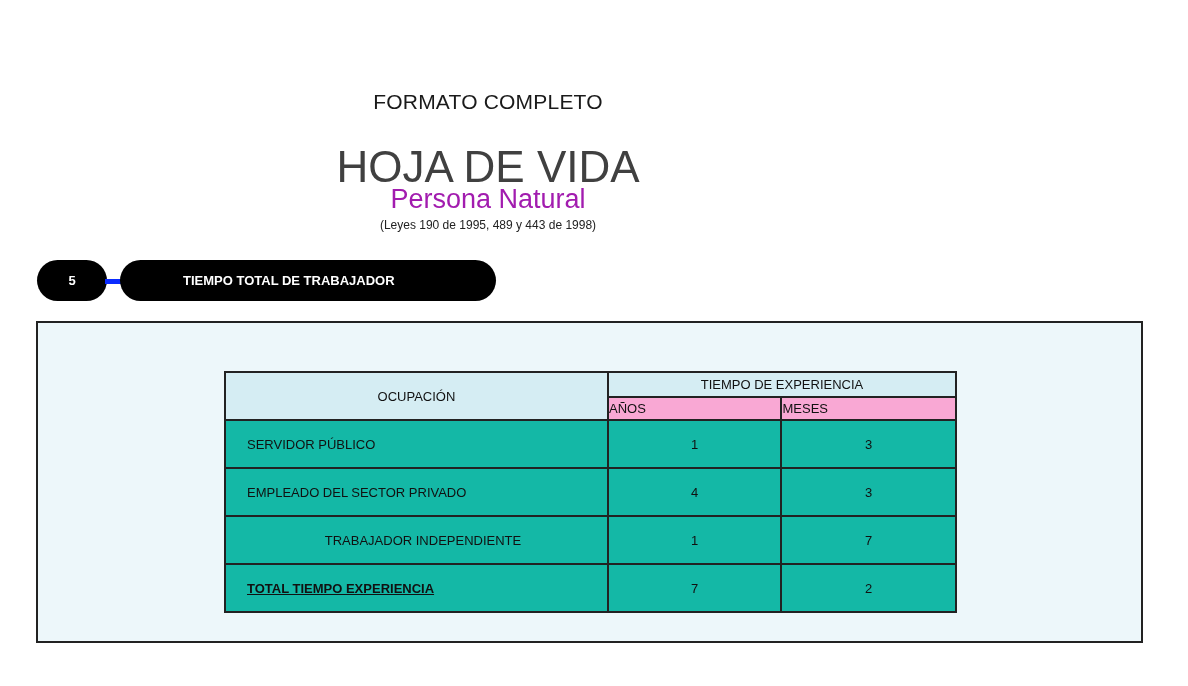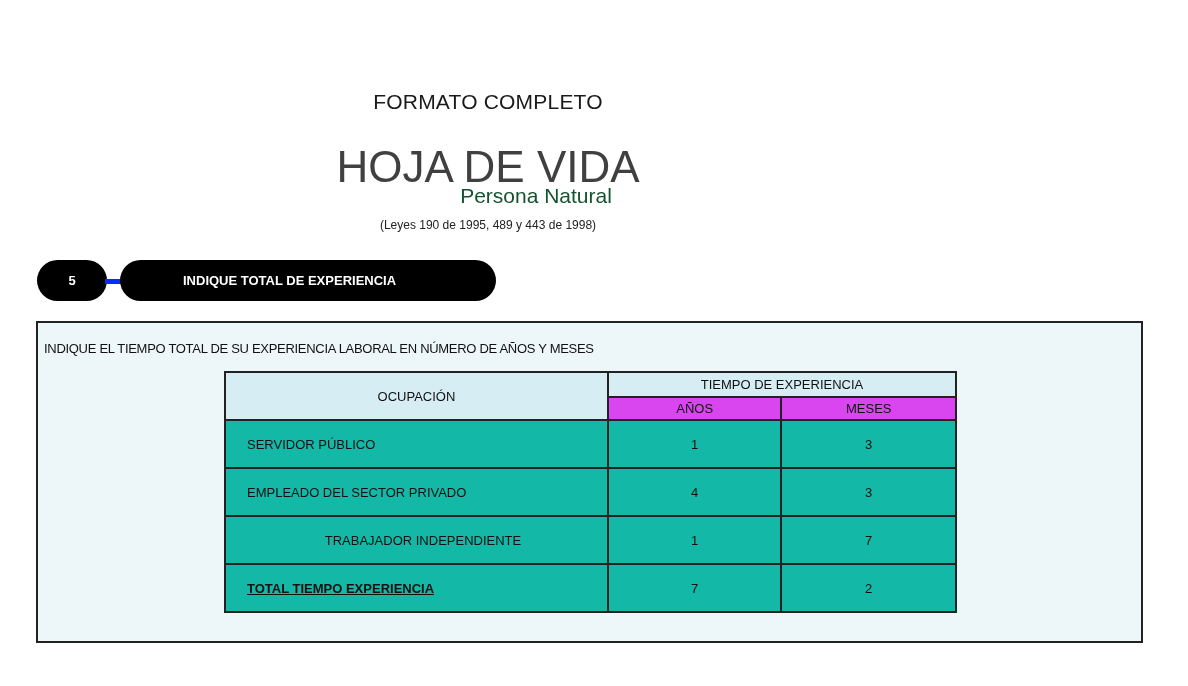--- a/index.html
+++ b/index.html
@@ -3,61 +3,60 @@
 <meta charset="utf-8">
 <style>
   html, body { margin:0; padding:0; }
   body {
     width:1188px; height:686px; background:#ffffff; position:relative; overflow:hidden;
     font-family:"Liberation Sans", sans-serif; color:#111;
   }
   .title-block { position:absolute; left:0; width:976px; text-align:center; }
   .t-format { top:90px; font-size:21px; letter-spacing:0.2px; color:#1a1a1a; }
   .t-hoja { top:142px; font-size:44px; font-weight:normal; color:#404040; }
-  .t-persona { top:184px; font-size:21px; color:#14532d;margin-left:48px; }
+  .t-persona { top:184px; font-size:27px; color:#a21caf; }
   .t-leyes { top:218px; font-size:12px; color:#222; }
 
   .pill { position:absolute; background:#000; color:#fff; border-radius:21px;
           display:flex; align-items:center; font-weight:bold; font-size:13px; }
   .pill-num { left:37px; top:260px; width:70px; height:41px; justify-content:center; }
   .pill-title { left:120px; top:260px; width:376px; height:41px; justify-content:flex-start; padding-left:63px; box-sizing:border-box; }
   .connector { position:absolute; left:105px; top:279px; width:17px; height:5px; background:#0a2bff; }
 
   .panel { position:absolute; left:36px; top:321px; width:1107px; height:322px;
            box-sizing:border-box; border:2px solid #222; background:#edf7fa; }
   .instruction { position:absolute; left:6px; top:18px; font-size:13px; color:#111; letter-spacing:-0.3px; }
 
   table.exp { position:absolute; left:186px; top:48px; border-collapse:collapse; width:733px; }
   table.exp td { border:2px solid #222; font-size:13px; color:#111; padding:0; }
   .hdr { background:#d5edf3; text-align:center; }
-  .sub { background:#d946ef; text-align:center; }
+  .sub { background:#f9a8d4; }
   .body-row td { height:46px; background:#14b8a6; }
   .occ { text-align:left; padding-left:21px !important; }
   .occ.tight { padding-left:13px !important;text-align:center; }
   .num { text-align:center; }
   .total td.occ { font-weight:bold;text-decoration:underline; }
 </style>
 </head>
 <body>
 
 <div class="title-block t-format">FORMATO COMPLETO</div>
 <div class="title-block t-hoja">HOJA DE VIDA</div>
 <div class="title-block t-persona">Persona Natural</div>
 <div class="title-block t-leyes">(Leyes 190 de 1995, 489 y 443 de 1998)</div>
 
 <div class="pill pill-num">
   <span>5</span>
 </div>
 <div class="connector"></div>
 <div class="pill pill-title">
-  <span>INDIQUE TOTAL DE EXPERIENCIA</span>
+  <span>TIEMPO TOTAL DE TRABAJADOR</span>
 </div>
 
 <div class="panel">
-  <div class="instruction">INDIQUE EL TIEMPO TOTAL DE SU EXPERIENCIA LABORAL EN NÚMERO DE AÑOS Y MESES</div>
 
   <table class="exp">
     <colgroup>
       <col style="width:384px">
       <col style="width:174px">
       <col style="width:175px">
     </colgroup>
     <tbody>
         <tr style="height:25px">
       <td class="hdr" rowspan="2">OCUPACIÓN</td>

